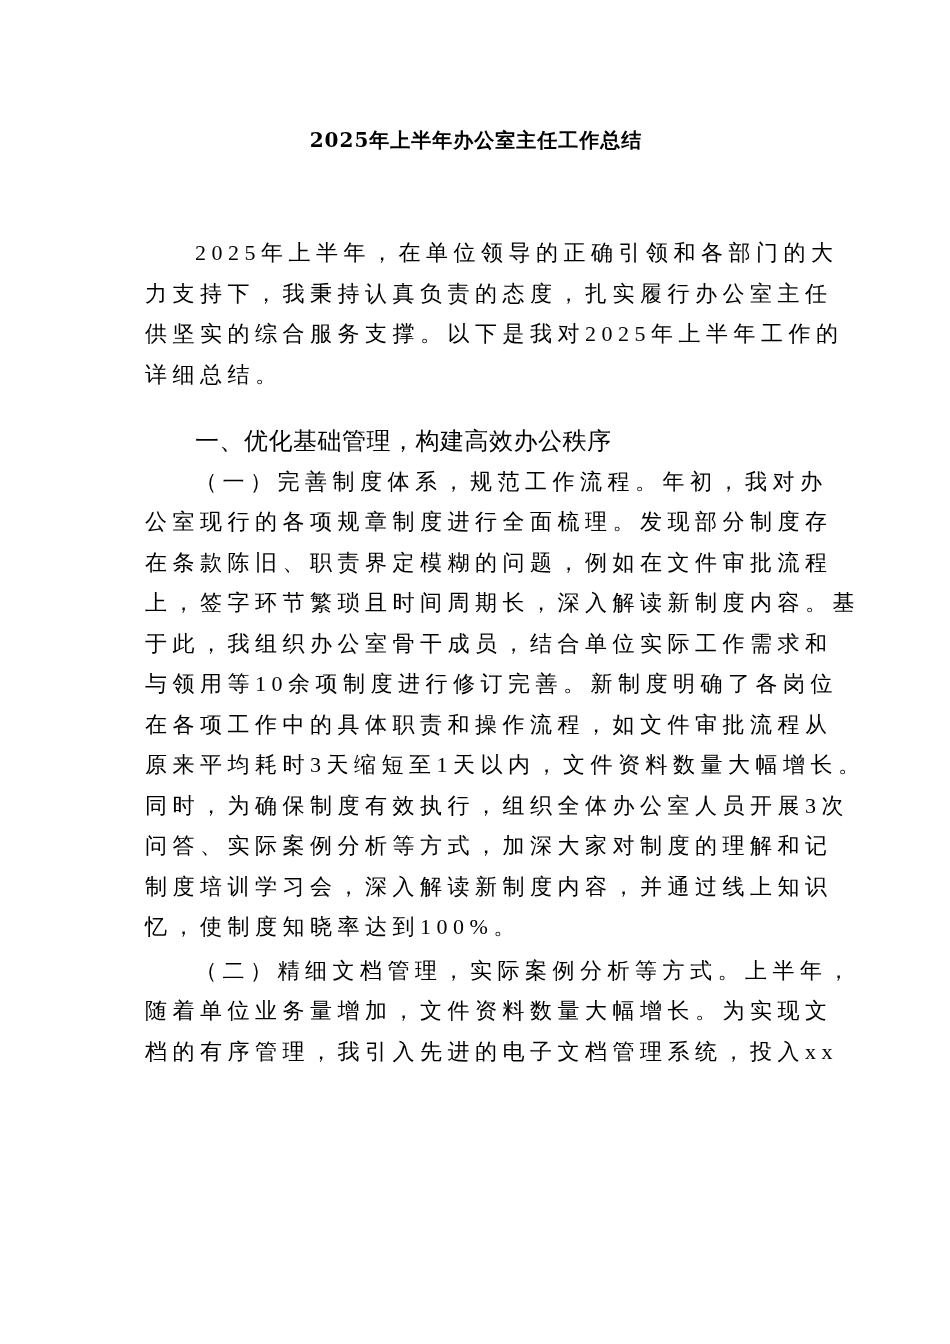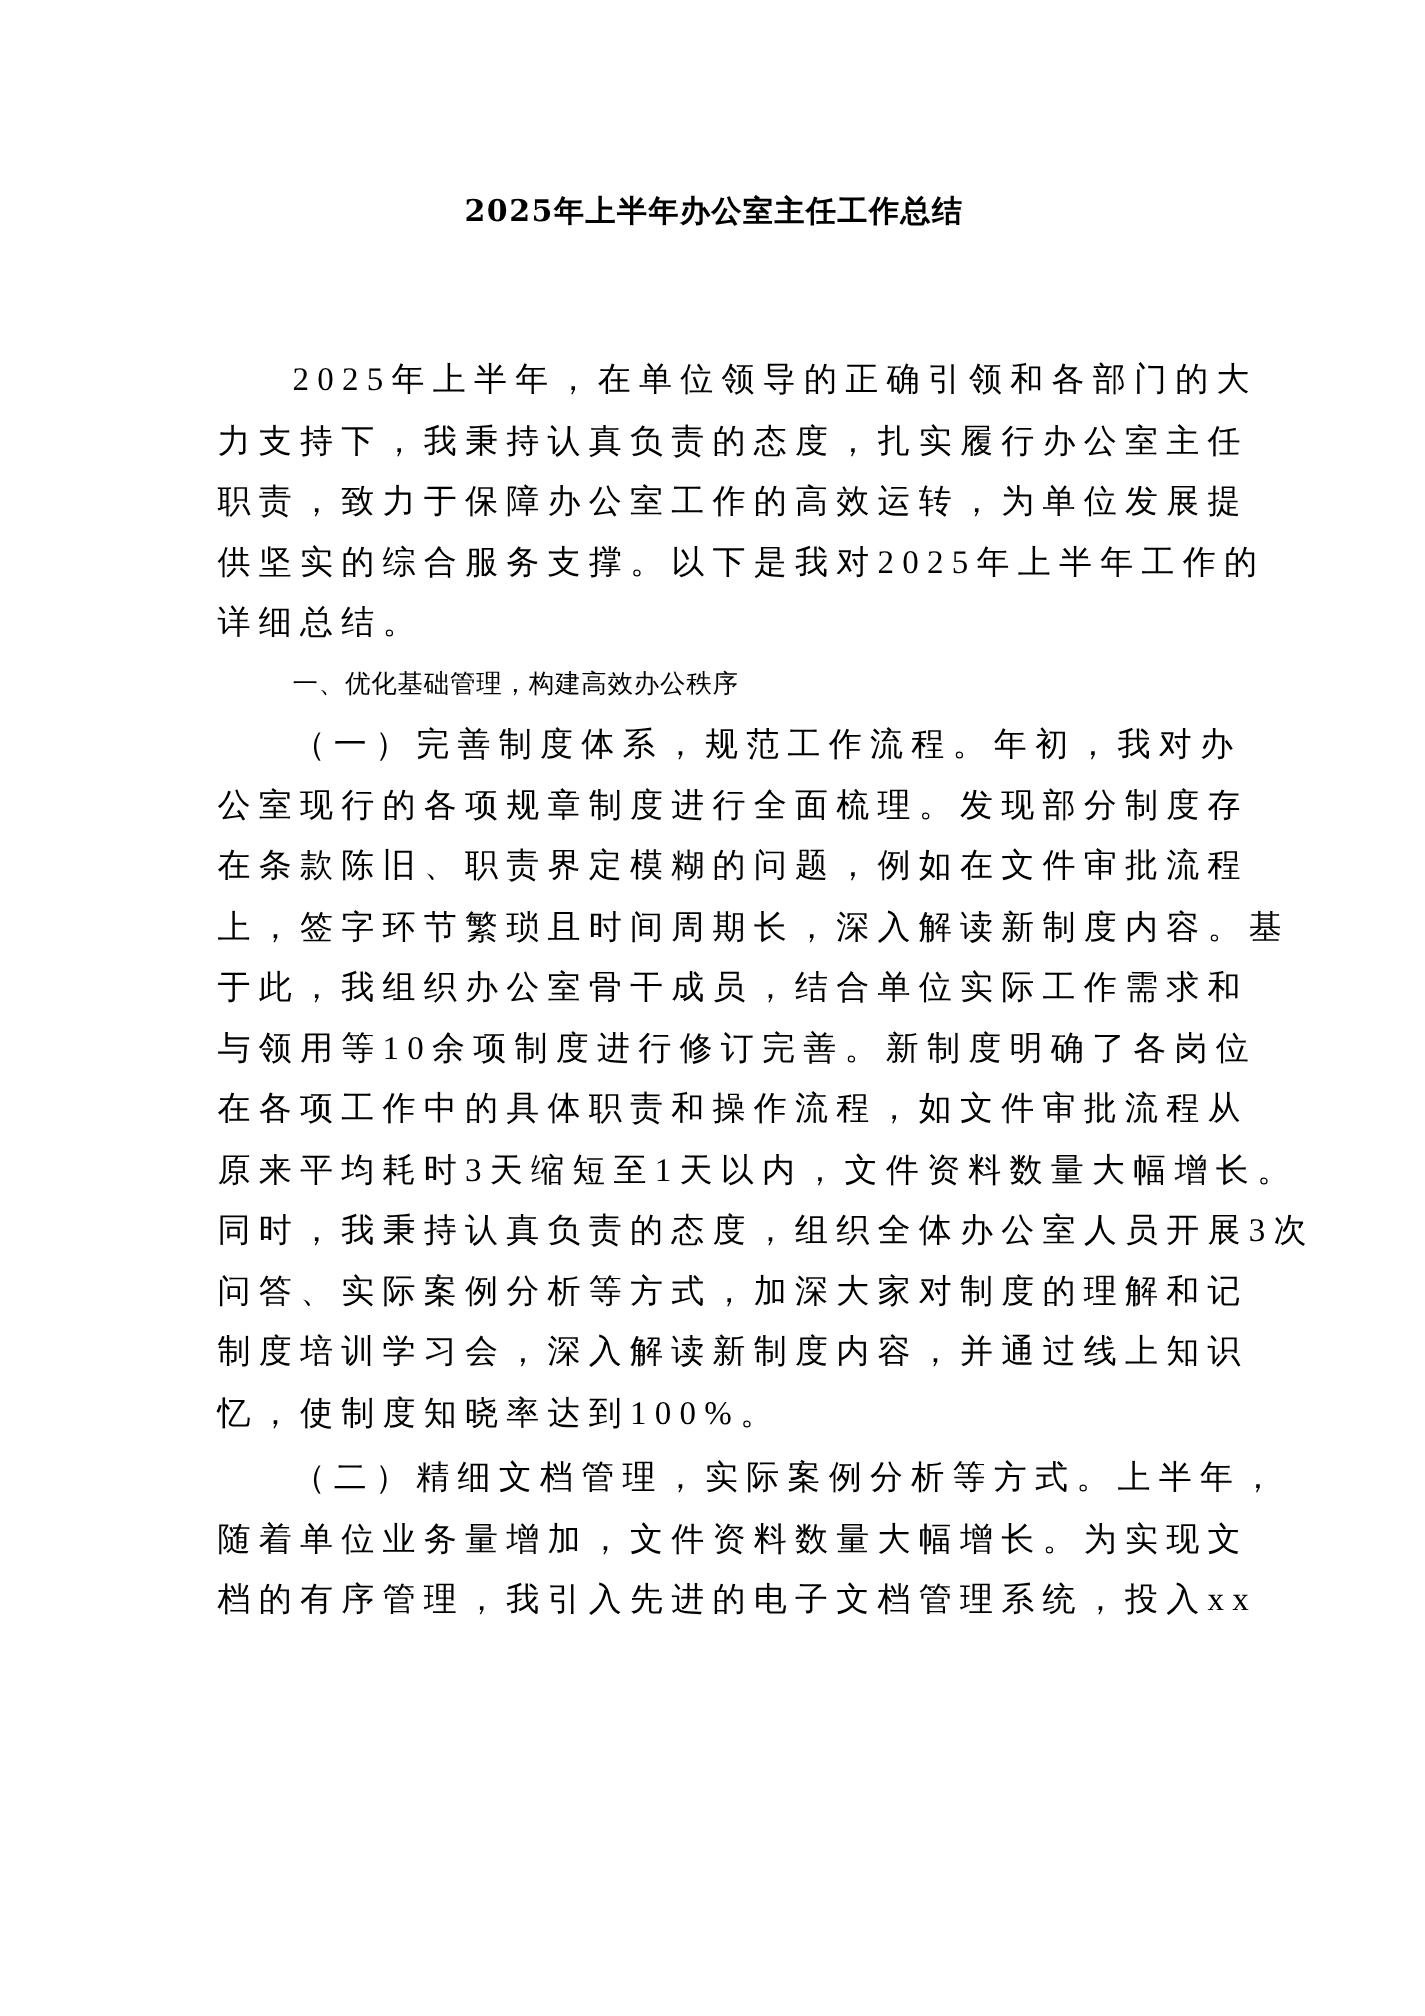--- a/index.html
+++ b/index.html
@@ -13,48 +13,47 @@
   .body-text {
     position: absolute; left: 0; top: 233px; width: 662px;
     font-family: "Liberation Serif", "DejaVu Serif", serif;
     font-size: 22px; line-height: 40.5px; letter-spacing: 5.5px;
     text-align: justify; text-align-last: left;
   }
   .line { display: block; white-space: nowrap; height: 40.5px; }
   .indent { padding-left: 50px; }
   .heading {
     font-family: "DejaVu Sans", "Liberation Sans", sans-serif; font-weight: normal;
-    letter-spacing: 0.5px; font-size: 17px;
+    letter-spacing: 0.5px; font-size: 24px; margin-top: 26px;
   }
   .gap { height: 3px; }
 </style>
 </head>
 <body>
 
 <div class="page">
   <div class="title">2025年上半年办公室主任工作总结</div>
 
   <div class="body-text">
     <span class="line indent">2025年上半年，在单位领导的正确引领和各部门的大</span>
     <span class="line">力支持下，我秉持认真负责的态度，扎实履行办公室主任</span>
-    <span class="line">职责，致力于保障办公室工作的高效运转，为单位发展提</span>
     <span class="line">供坚实的综合服务支撑。以下是我对2025年上半年工作的</span>
     <span class="line">详细总结。</span>
 
     <span class="line indent heading">一、优化基础管理，构建高效办公秩序</span>
 
     <span class="line indent">（一）完善制度体系，规范工作流程。年初，我对办</span>
     <span class="line">公室现行的各项规章制度进行全面梳理。发现部分制度存</span>
     <span class="line">在条款陈旧、职责界定模糊的问题，例如在文件审批流程</span>
     <span class="line">上，签字环节繁琐且时间周期长，深入解读新制度内容。基</span>
     <span class="line">于此，我组织办公室骨干成员，结合单位实际工作需求和</span>
     <span class="line">与领用等10余项制度进行修订完善。新制度明确了各岗位</span>
     <span class="line">在各项工作中的具体职责和操作流程，如文件审批流程从</span>
     <span class="line">原来平均耗时3天缩短至1天以内，文件资料数量大幅增长。</span>
-    <span class="line">同时，我秉持认真负责的态度，组织全体办公室人员开展3次</span>
+    <span class="line">同时，为确保制度有效执行，组织全体办公室人员开展3次</span>
     <span class="line">问答、实际案例分析等方式，加深大家对制度的理解和记</span>
     <span class="line">制度培训学习会，深入解读新制度内容，并通过线上知识</span>
     <span class="line">忆，使制度知晓率达到100%。</span>
 
     <div class="gap"></div>
     <span class="line indent">（二）精细文档管理，实际案例分析等方式。上半年，</span>
     <span class="line">随着单位业务量增加，文件资料数量大幅增长。为实现文</span>
     <span class="line">档的有序管理，我引入先进的电子文档管理系统，投入xx</span>
   </div>
 </div>

